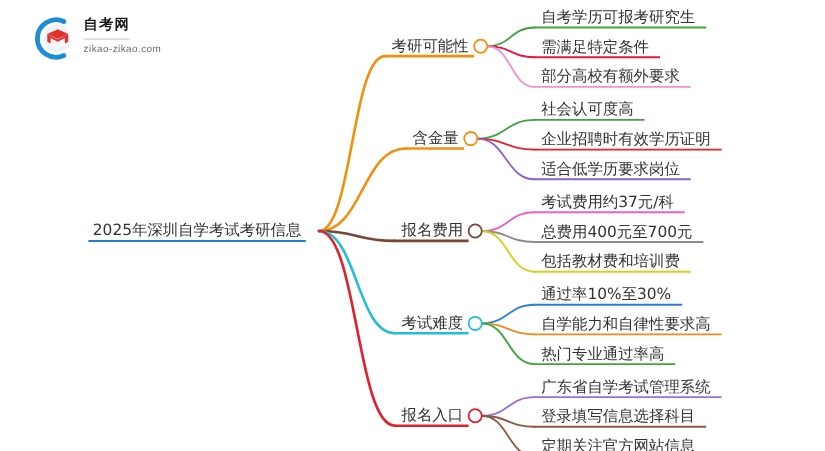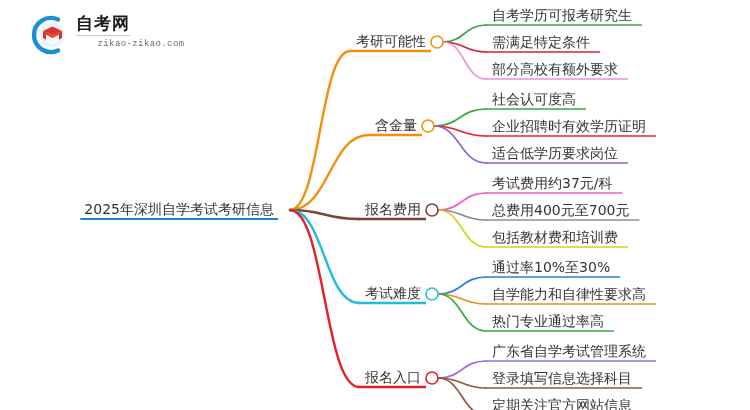--- a/index.html
+++ b/index.html
@@ -34,37 +34,36 @@
     width: 42px; height: 42px;
   }
   .logo-text {
     position: absolute;
     left: 48px;
     top: 1px;
     width: 130px;
   }
   .logo-title {
     font-family: "DejaVu Sans", "Liberation Sans", sans-serif;
-    font-size: 17px;
+    font-size: 13px;
     font-weight: bold;
     color: #1a1a1a;
     letter-spacing: 1px;
     line-height: 20px;
     border-bottom: 1px solid #c9c9c9;
     padding-bottom: 2px;
     display: inline-block;
   }
   .logo-url {
-    font-family: Liberation Mono, monospace;
+    font-family: Liberation Sans, sans-serif;
     font-size: 9px;
     color: #6b6b6b;
     letter-spacing: 0.4px;
     margin-top: 3px;
     white-space: nowrap;
-    text-align: center;
   }
   
   #map {
     position: absolute;
     left: 0; top: 0;
   }
   .node-label {
     font-family: "DejaVu Sans", "Liberation Sans", sans-serif;
     fill: #333333;
     dominant-baseline: alphabetic;

